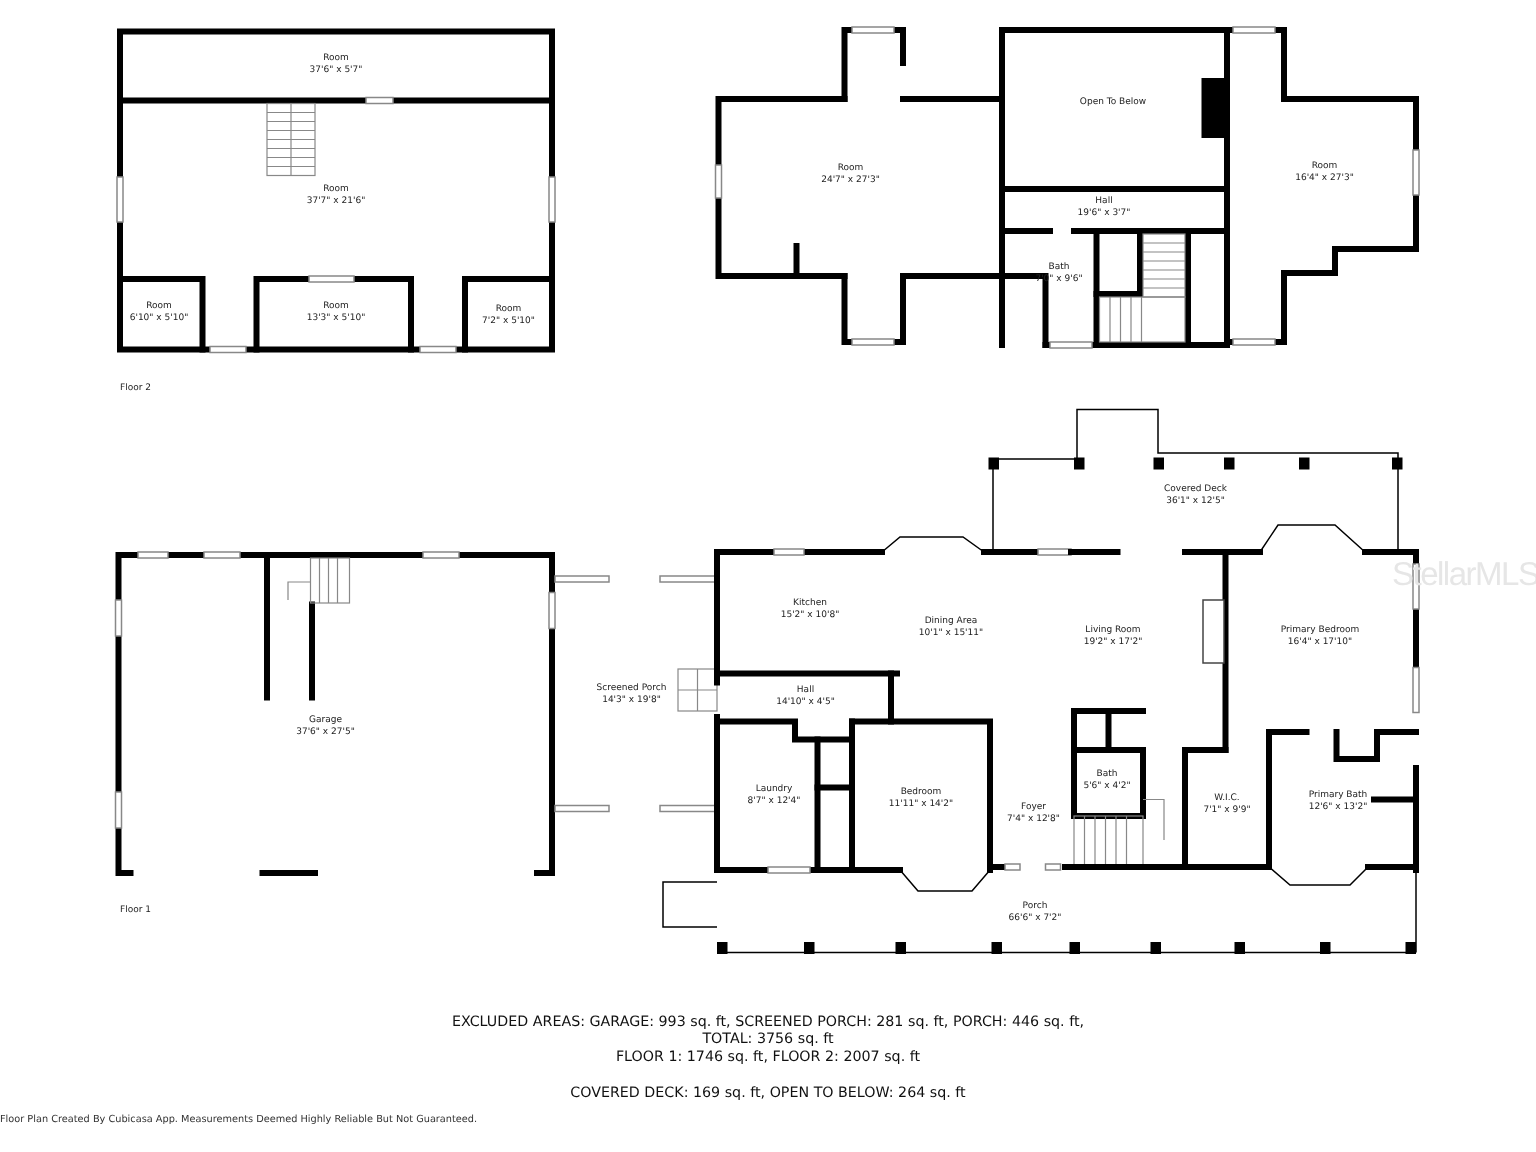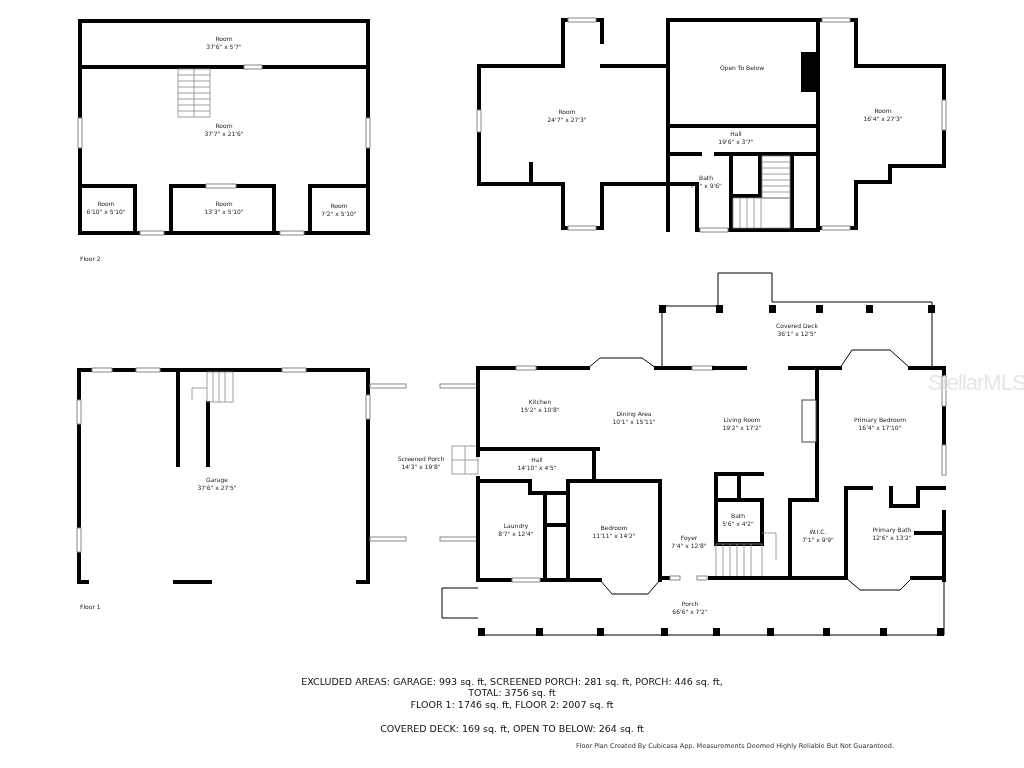--- a/index.html
+++ b/index.html
@@ -6,21 +6,21 @@
   body { width:1024px; height:768px; position:relative; overflow:hidden; font-family:"DejaVu Sans", sans-serif; color:#111; }
   svg#plan { position:absolute; left:0; top:0; width:1024px; height:768px; }
   .w { stroke:#000; stroke-width:4; fill:none; stroke-linecap:square; }
   .thin { stroke:#000; stroke-width:1; fill:none; }
   .win { fill:#fff; stroke:#888; stroke-width:1; }
   .stair { stroke:#888; stroke-width:0.8; fill:none; }
   .post { fill:#000; }
   .lbl { position:absolute; text-align:center; font-size:6px; line-height:8px; color:#222; transform:translateX(-50%); white-space:nowrap; }
   .floorlbl { position:absolute; font-size:6px; color:#222; }
   .summary { position:absolute; left:0; width:1024px; text-align:center; font-size:9.5px; line-height:11px; color:#111; }
-  .disclaimer { position:absolute; left:0; width:894px; text-align:right; font-size:6.5px; color:#333; top:742px; }
+  .disclaimer { position:absolute; left:0; width:894px; text-align:left; font-size:6.5px; color:#333; top:742px; }
   .watermark { position:absolute; left:928px; top:370px; font-size:22px; color:#e6e6e6; letter-spacing:-1px; font-family:"Liberation Sans", sans-serif; }
 </style>
 </head>
 <body>
 
 <svg id="plan" viewBox="0 0 1024 768">
 
   <g>
     <rect x="80" y="21" width="288" height="212" class="w"></rect>
     <line x1="80" y1="67" x2="242" y2="67" class="w"></line>

